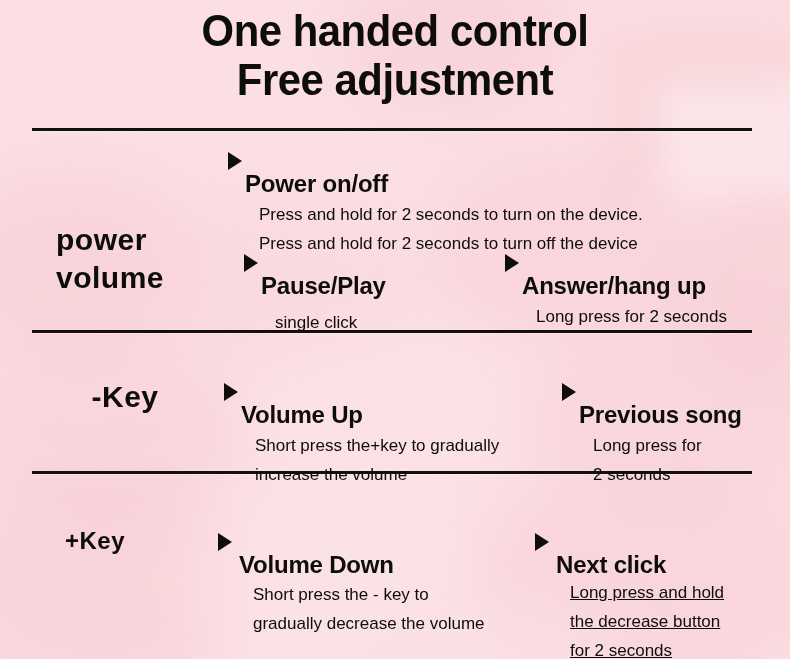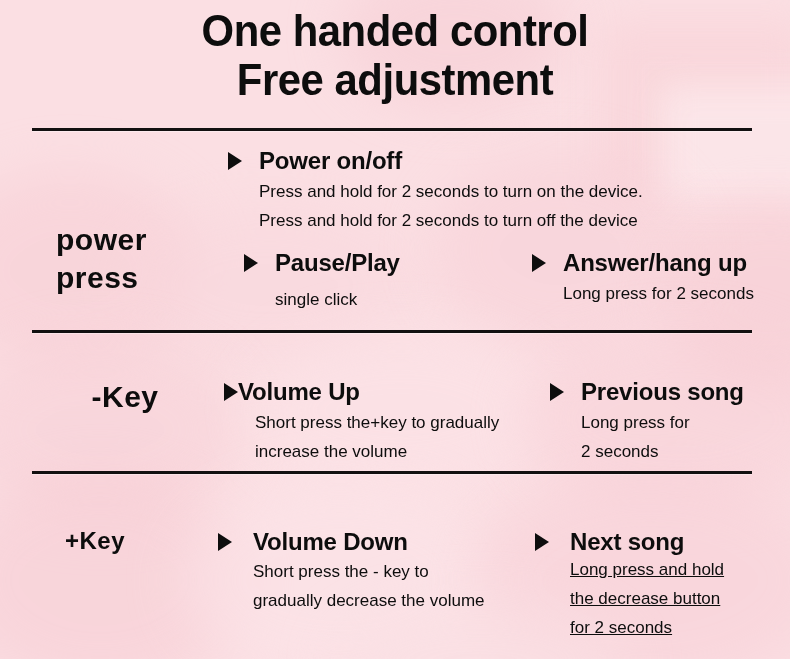--- a/index.html
+++ b/index.html
@@ -104,20 +104,21 @@
     width: 150px;
     text-align: left;
   }
 
   
   .entry { position: absolute; }
   .entry-head {
     display: flex;
     align-items: flex-start;
     white-space: nowrap;
+    flex-direction: column;
   }
   .tri {
     display: inline-block;
     width: 0; height: 0;
     border-left: 14px solid #0d0d0d;
     border-top: 9px solid transparent;
     border-bottom: 9px solid transparent;
     margin-top: 5px;
   }
   .entry-title {
@@ -137,29 +138,29 @@
 
   
   .e-power      { left: 228px; top: 147px; }
   .e-power .entry-title { margin-left: 17px; }
   .e-power .entry-desc  { margin-left: 31px; margin-top: 3px; }
 
   .e-pause      { left: 244px; top: 249px; }
   .e-pause .entry-title { margin-left: 17px; }
   .e-pause .entry-desc  { margin-left: 31px; margin-top: 9px; }
 
-  .e-answer     { left: 532px; top: 249px; text-align: center; }
+  .e-answer     { left: 505px; top: 249px; text-align: center; }
   .e-answer .entry-title { margin-left: 17px; }
   .e-answer .entry-desc  { margin-left: 31px; margin-top: 3px; }
 
   .e-volup      { left: 224px; top: 378px; }
-  .e-volup .entry-title { }
+  .e-volup .entry-title { margin-left: 17px; }
   .e-volup .entry-desc  { margin-left: 31px; margin-top: 3px; }
 
-  .e-prev       { left: 550px; top: 378px; }
+  .e-prev       { left: 562px; top: 378px; }
   .e-prev .entry-title { margin-left: 17px; }
   .e-prev .entry-desc  { margin-left: 31px; margin-top: 3px; }
 
   .e-voldown    { left: 218px; top: 528px; }
   .e-voldown .entry-title { margin-left: 21px; }
   .e-voldown .entry-desc  { margin-left: 35px; margin-top: 2px; }
 
   .e-next       { left: 535px; top: 528px; }
   .e-next .entry-title { margin-left: 21px; }
   .e-next .entry-desc  { margin-left: 35px; margin-top: 0px; text-decoration: underline; }
@@ -189,21 +190,21 @@
     <div class="title-block">
       <span class="title-line">One handed control</span>
       <span class="title-line">Free adjustment</span>
     </div>
 
     <div class="divider d1"></div>
     <div class="divider d2"></div>
     <div class="divider d3"></div>
 
     <div class="key-label power">power
-press</div>
+volume</div>
 
     <div class="entry e-power">
       <div class="entry-head">
         <span class="tri"></span>
         <span class="entry-title">Power on/off</span>
       </div>
       <div class="entry-desc">Press and hold for 2 seconds to turn on the device.
 Press and hold for 2 seconds to turn off the device</div>
     </div>
 
@@ -250,21 +251,21 @@
         <span class="tri"></span>
         <span class="entry-title">Volume Down</span>
       </div>
       <div class="entry-desc">Short press the - key to
 gradually decrease the volume</div>
     </div>
 
     <div class="entry e-next">
       <div class="entry-head">
         <span class="tri"></span>
-        <span class="entry-title">Next song</span>
+        <span class="entry-title">Next click</span>
       </div>
       <div class="entry-desc">Long press and hold
 the decrease button
 for 2 seconds</div>
     </div>
 
   </div>
 </div>
 
 </body></html>

